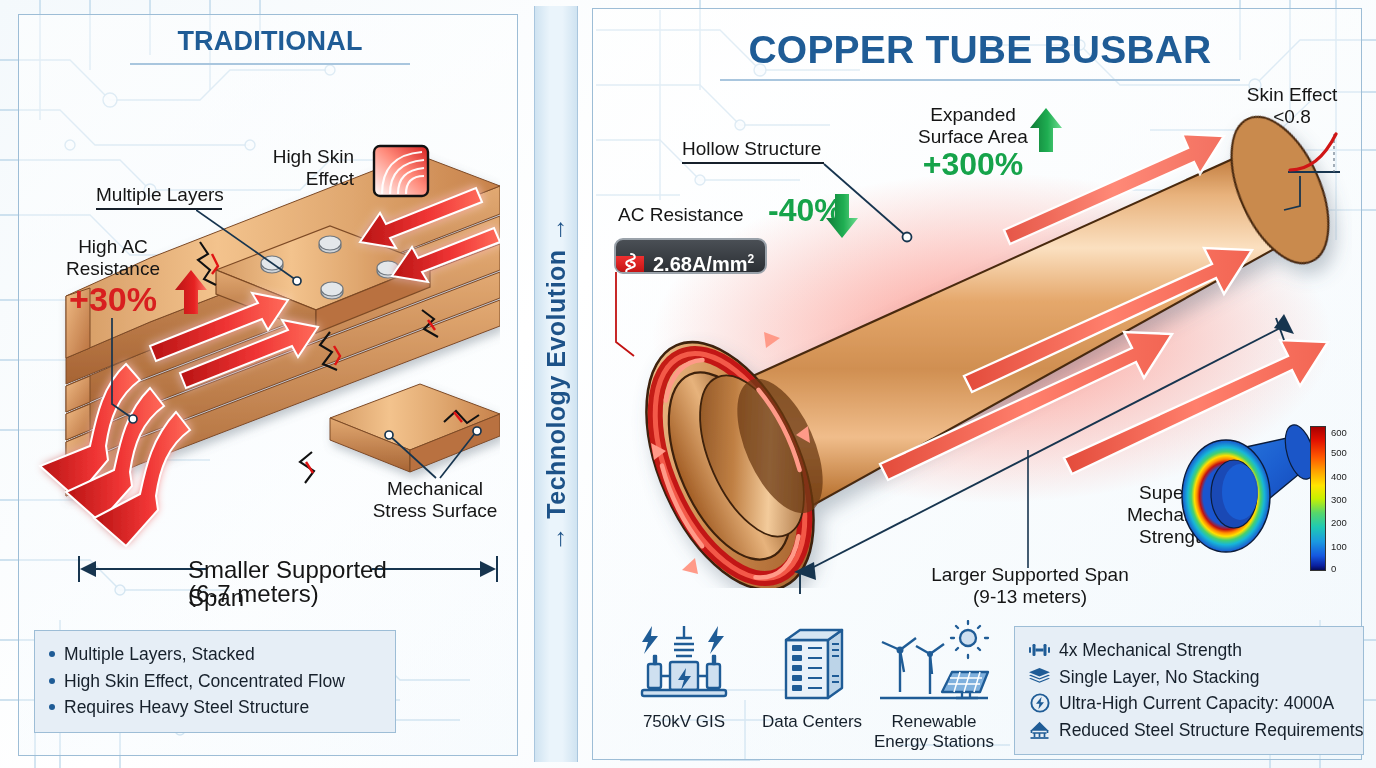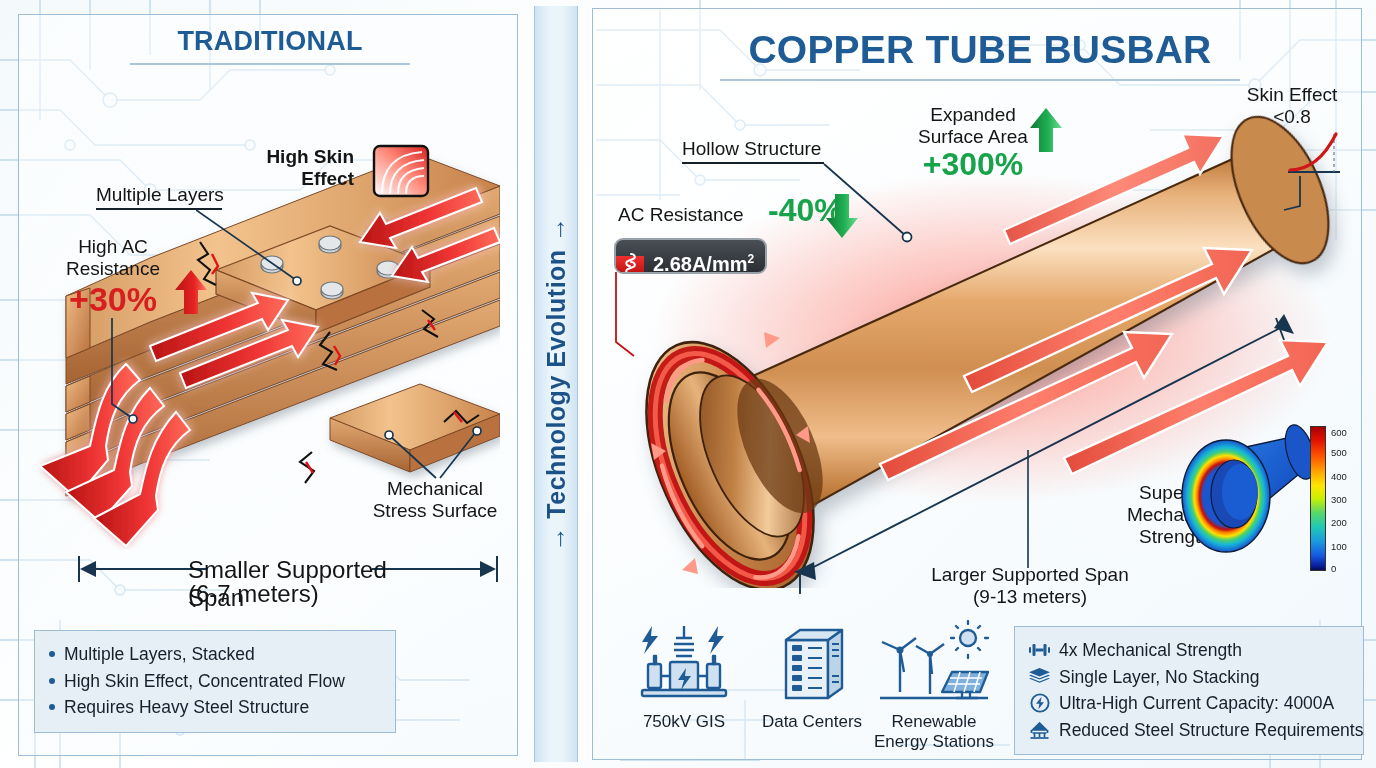--- a/index.html
+++ b/index.html
@@ -331,21 +331,21 @@
     </g>
     <g stroke="#e01414" stroke-width="2.4" fill="none">
       <path d="M182 104 l6 12 l-6 8"></path>
       <path d="M304 196 l6 10 l-5 9"></path>
       <path d="M398 170 l7 10"></path>
       <path d="M276 312 l7 11"></path>
       <path d="M424 262 l8 10"></path>
     </g>
   </svg>
 
-  <div class="anno rt" style="left:264px; top:146px; width:90px;font-weight:bold;">
+  <div class="anno rt" style="left:264px; top:146px; width:90px;">
     <div>High Skin</div>
     <div>Effect</div>
   </div>
 
   <svg style="position:absolute; left:372px; top:144px;" width="58" height="54">
     <defs>
       <linearGradient id="skinSw" x1="0" y1="1" x2="1" y2="0">
         <stop offset="0%" stop-color="#ffffff"></stop>
           <stop offset="55%" stop-color="#ff8a7a"></stop>
         <stop offset="100%" stop-color="#d81f1f"></stop>

